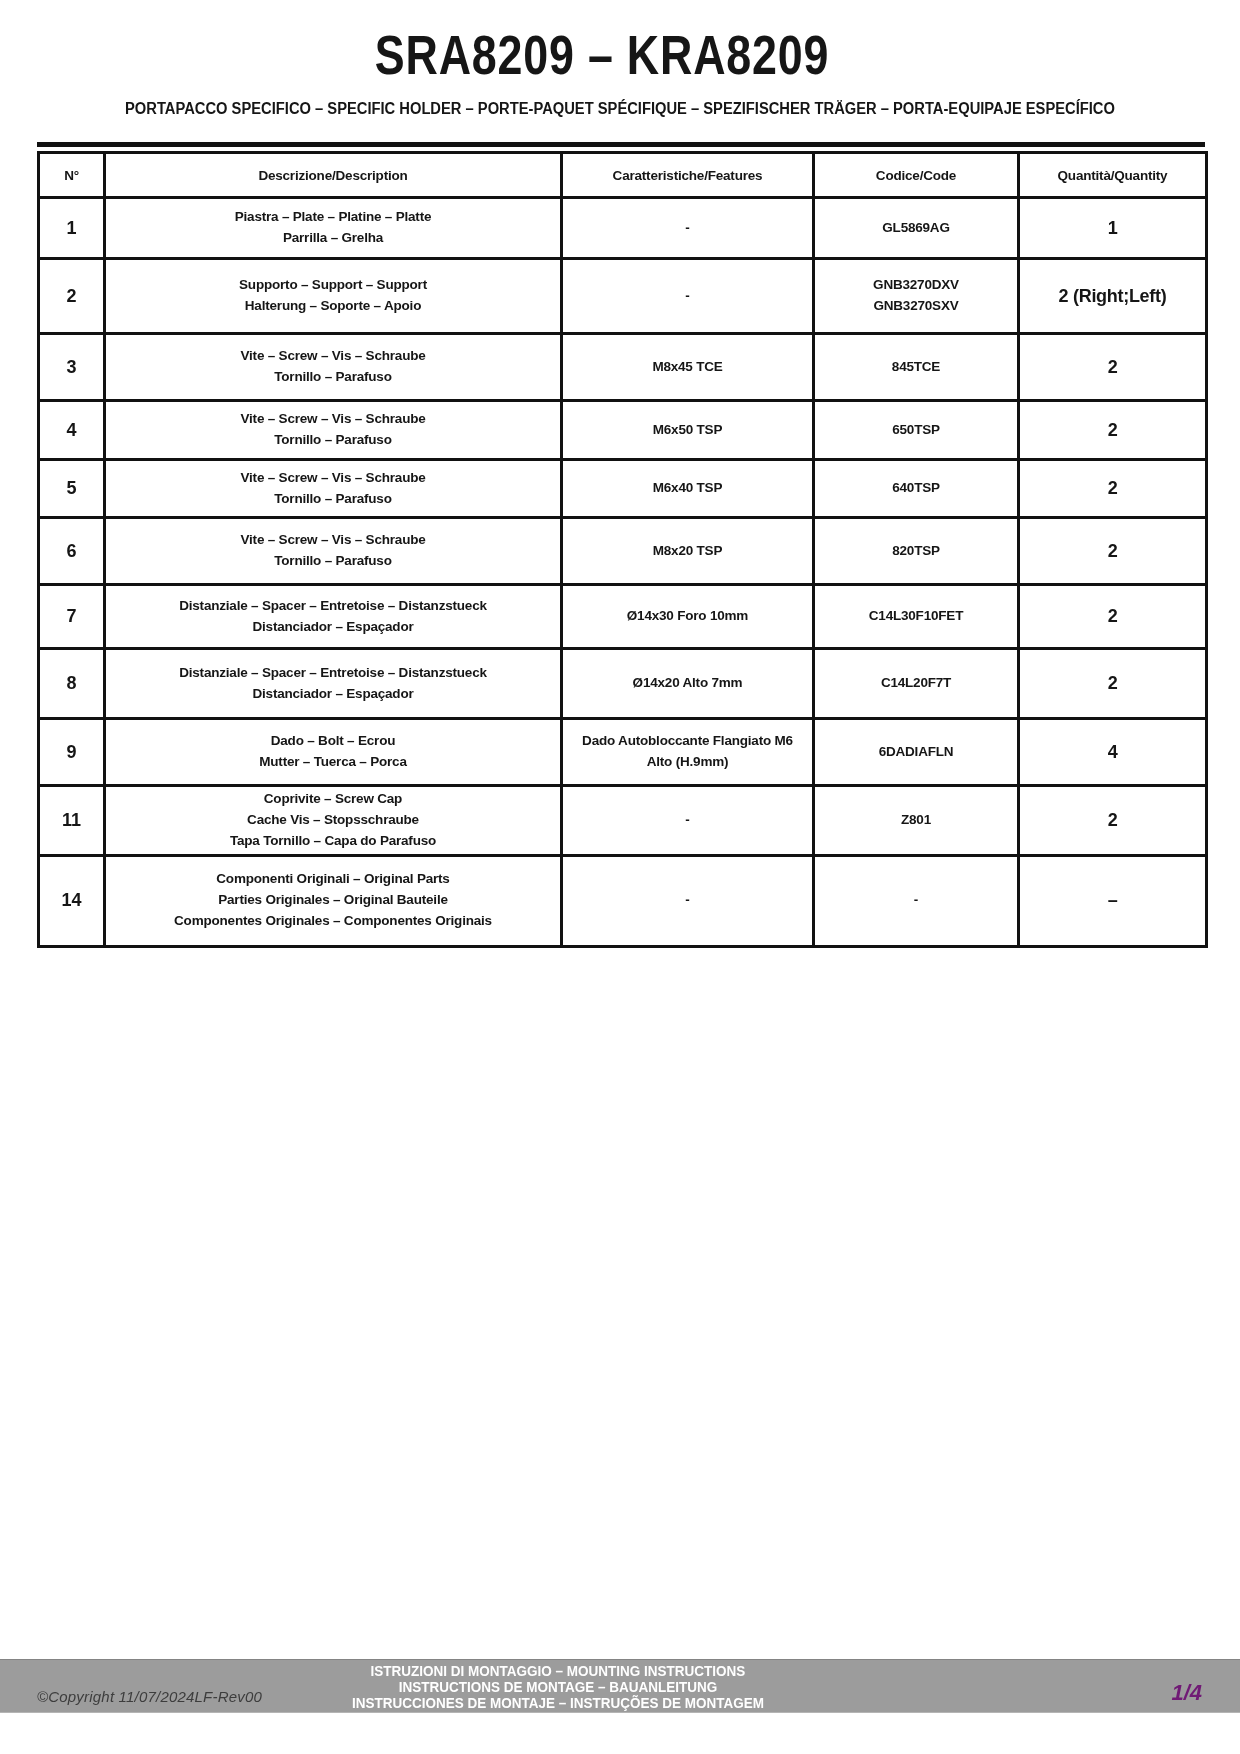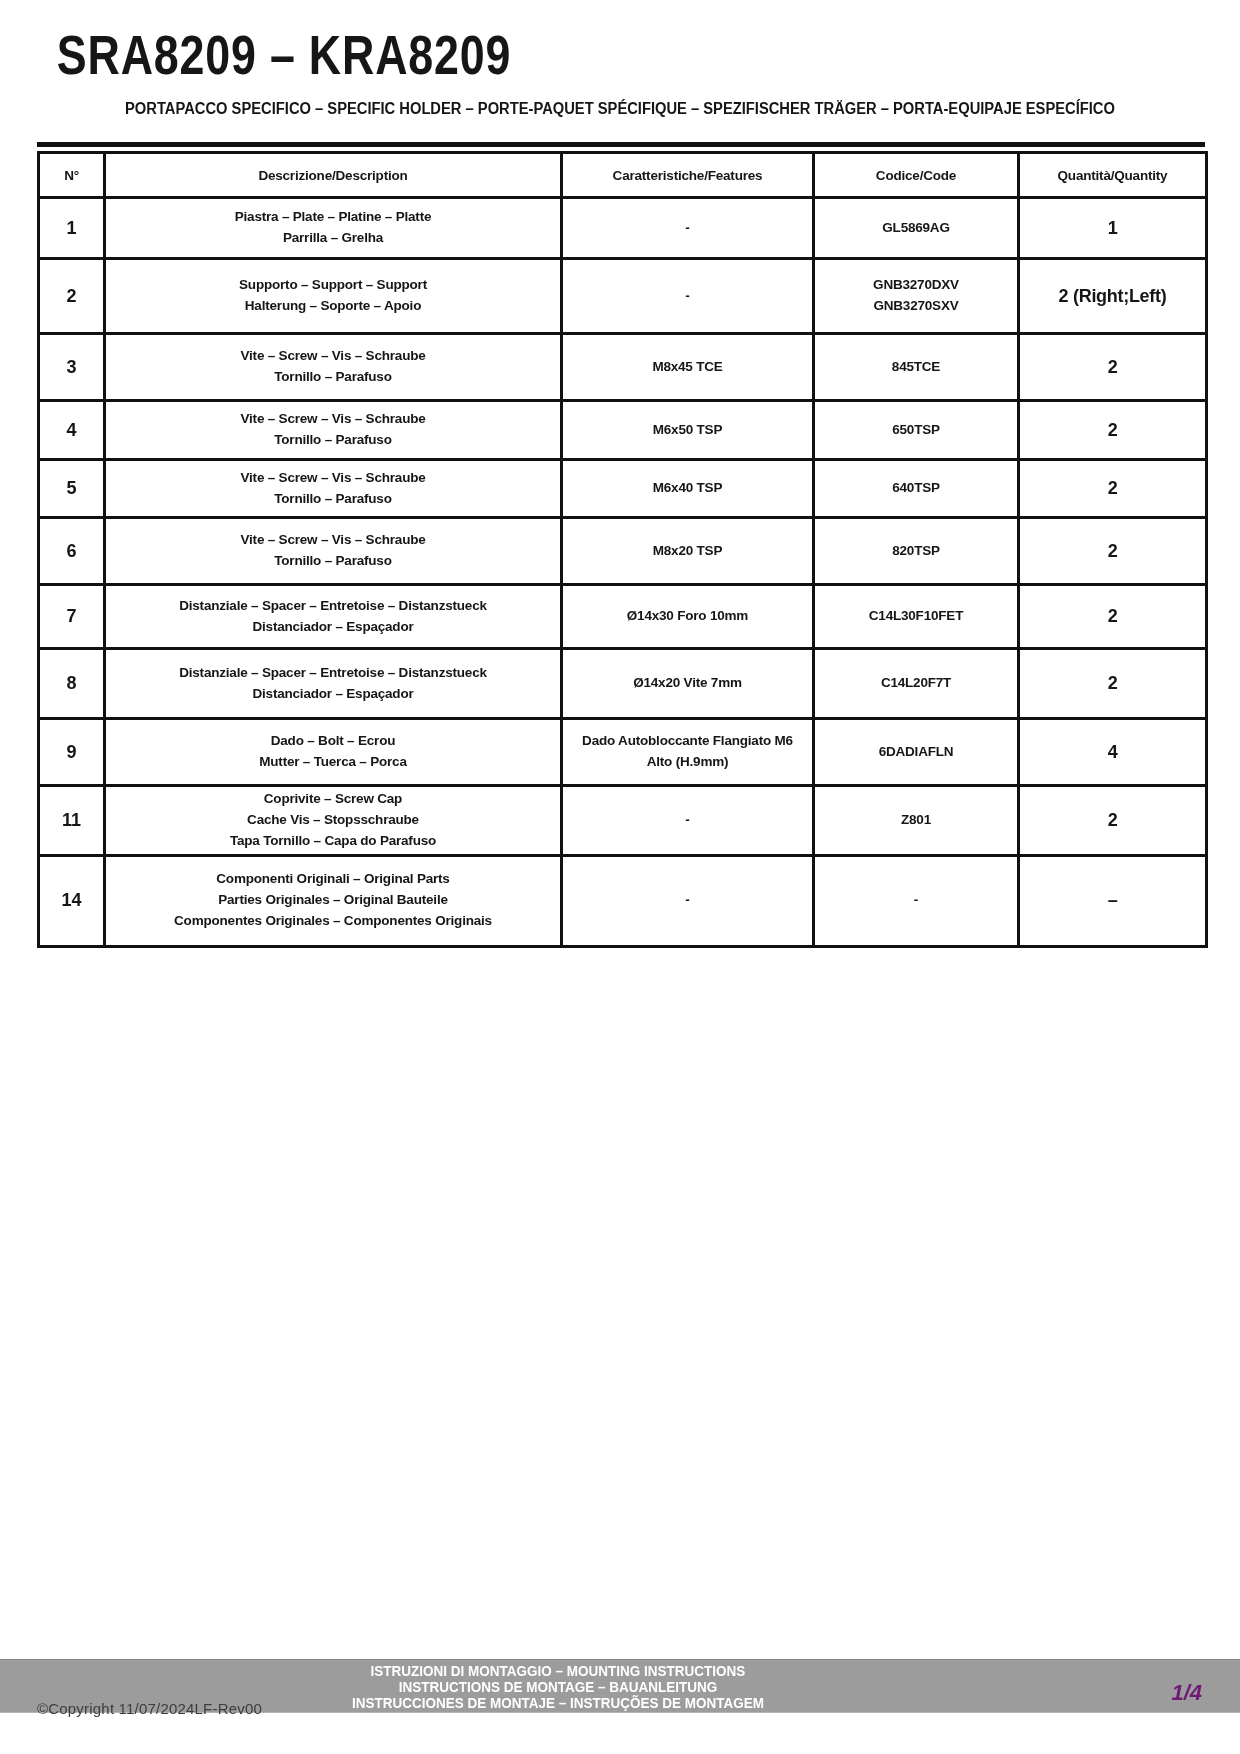--- a/index.html
+++ b/index.html
@@ -2,21 +2,21 @@
 <html><head>
 <meta charset="utf-8">
 <style>
   html,body{margin:0;padding:0;}
   body{
     width:1240px;height:1754px;position:relative;background:#ffffff;
     font-family:"Liberation Sans", sans-serif;color:#111;
     -webkit-font-smoothing:antialiased;
   }
   .page-title{
-    position:absolute;top:22px;left:0;width:1204px;text-align:left;
+    position:absolute;top:22px;left:0;width:1204px;text-align:center;
   }
   .page-title .condense{
     display:inline-block;transform:scaleX(0.80);transform-origin:center;
     font-size:56px;font-weight:700;letter-spacing:1px;color:#161616;white-space:nowrap;
   }
   .page-subtitle{
     position:absolute;top:100px;left:0;width:1240px;text-align:center;
   }
   .page-subtitle .condense{
     display:inline-block;transform:scaleX(0.92);transform-origin:center;
@@ -64,21 +64,21 @@
   }
   .footer-center{
     position:absolute;top:3px;left:0;width:1116px;text-align:center;
   }
   .footer-center .condense{
     display:inline-block;transform:scaleX(0.90);transform-origin:center;
     color:#ffffff;font-weight:700;font-size:15px;line-height:16px;white-space:nowrap;
   }
   .footer-copyright{
     position:absolute;left:37px;top:28px;
-    font-size:15px;color:#3d3d3d;font-weight:400;letter-spacing:0.2px;margin-top:12px;
+    font-style:italic;font-size:15px;color:#3d3d3d;font-weight:400;letter-spacing:0.2px;
   }
   .footer-page{
     position:absolute;right:38px;top:20px;
     font-style:italic;font-weight:700;font-size:22px;color:#701a75;
   }
 </style>
 </head>
 <body>
 
 <div class="page-title">
@@ -208,21 +208,21 @@
         </td>
         <td class="qty">2</td>
       </tr>
       <tr>
         <td class="num">8</td>
         <td class="desc">
           <div class="line">Distanziale – Spacer – Entretoise – Distanzstueck</div>
           <div class="line">Distanciador – Espaçador</div>
         </td>
         <td class="feat">
-          <div class="line">Ø14x20 Vite 7mm</div>
+          <div class="line">Ø14x20 Alto 7mm</div>
         </td>
         <td class="code">
           <div class="line">C14L20F7T</div>
         </td>
         <td class="qty">2</td>
       </tr>
       <tr>
         <td class="num">9</td>
         <td class="desc">
           <div class="line">Dado – Bolt – Ecrou</div>

